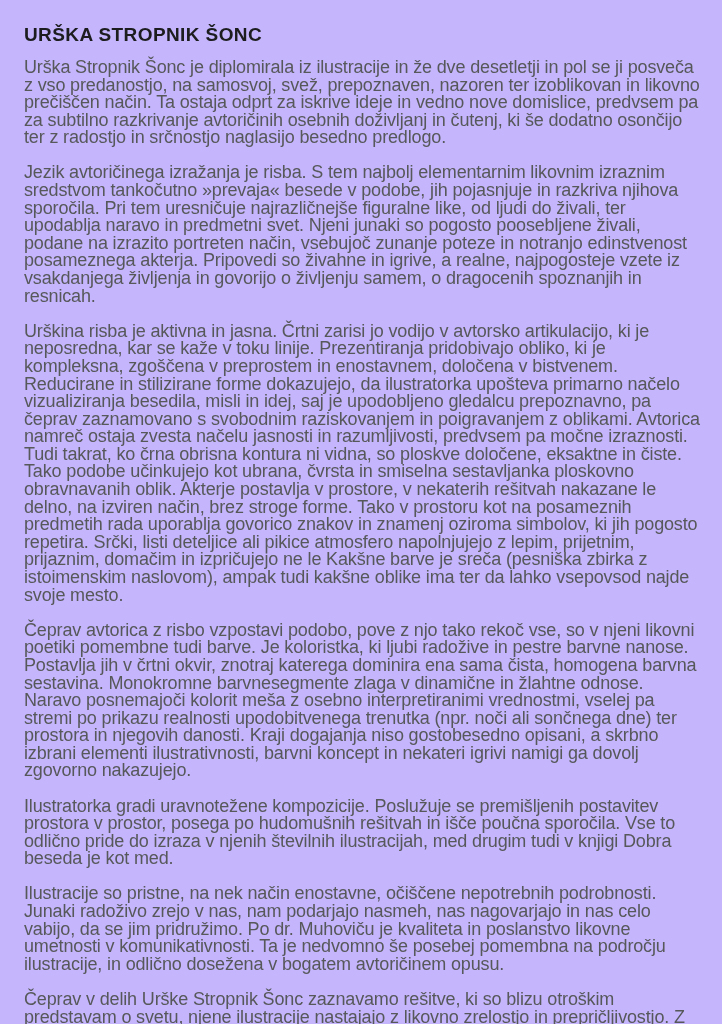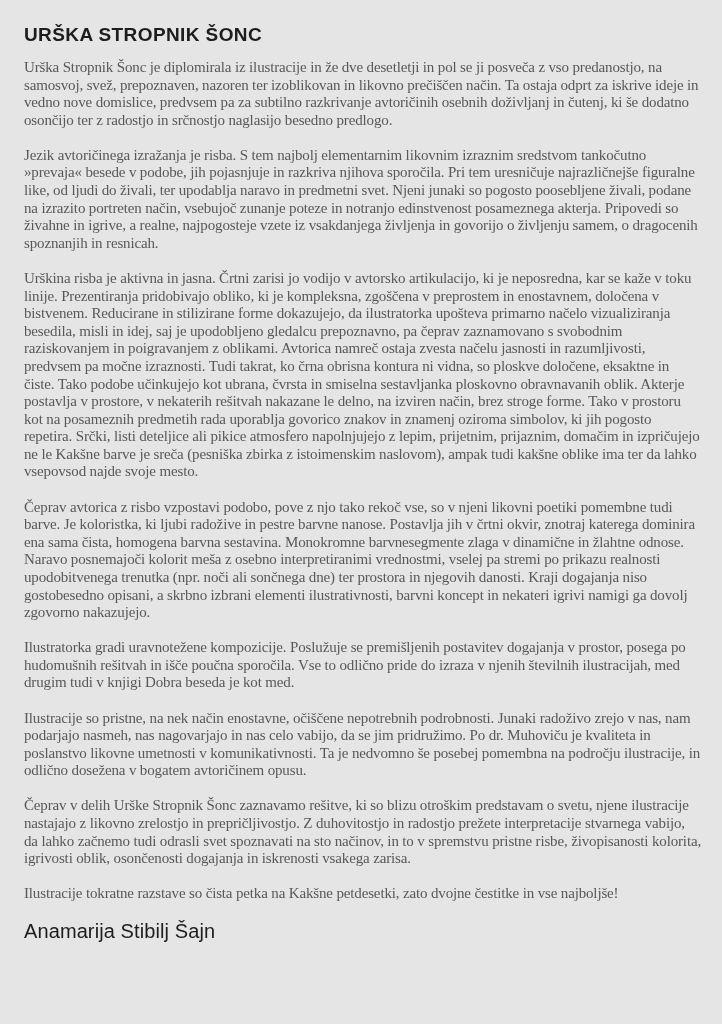--- a/index.html
+++ b/index.html
@@ -4,42 +4,42 @@
 <style>
   html, body {
     margin: 0;
     padding: 0;
     background: #ffffff;
   }
   .page {
     position: relative;
     width: 722px;
     height: 1024px;
-    background: #e5e5e5;
+    background: #c4b5fd;
     box-sizing: border-box;
     padding: 24px 22px 20px 24px;
     overflow: hidden;
     font-family: "Liberation Sans", sans-serif;
   }
   .page-title {
     margin: 0 0 13px 0;
     font-size: 19px;
     font-weight: bold;
     letter-spacing: 0.4px;
     color: #1d1d1f;
     font-family: "Liberation Sans", sans-serif;
   }
   .body-text p {
     margin: 0 0 17.5px 0;
     width: 678px;
-    font-size: 15px;
+    font-size: 18px;
     line-height: 17.6px;
     letter-spacing: -0.15px;
     color: #57585a;
-    font-family: Liberation Serif, serif;
+    font-family: Liberation Sans, sans-serif;
   }
   .signature {
     margin: 0;
     font-size: 20px;
     font-weight: normal;
     letter-spacing: 0.1px;
     color: #1d1d1f;
     font-family: "Liberation Sans", sans-serif;
   }
 </style>
@@ -47,20 +47,20 @@
 <body>
 
 <div class="page">
   <h1 class="page-title">URŠKA STROPNIK ŠONC</h1>
 
   <div class="body-text">
     <p>Urška Stropnik Šonc je diplomirala iz ilustracije in že dve desetletji in pol se ji posveča z vso predanostjo, na samosvoj, svež, prepoznaven, nazoren ter izoblikovan in likovno prečiščen način. Ta ostaja odprt za iskrive ideje in vedno nove domislice, predvsem pa za subtilno razkrivanje avtoričinih osebnih doživljanj in čutenj, ki še dodatno osončijo ter z radostjo in srčnostjo naglasijo besedno predlogo.</p>
     <p>Jezik avtoričinega izražanja je risba. S tem najbolj elementarnim likovnim izraznim sredstvom tankočutno »prevaja« besede v podobe, jih pojasnjuje in razkriva njihova sporočila. Pri tem uresničuje najrazličnejše figuralne like, od ljudi do živali, ter upodablja naravo in predmetni svet. Njeni junaki so pogosto poosebljene živali, podane na izrazito portreten način, vsebujoč zunanje poteze in notranjo edinstvenost posameznega akterja. Pripovedi so živahne in igrive, a realne, najpogosteje vzete iz vsakdanjega življenja in govorijo o življenju samem, o dragocenih spoznanjih in resnicah.</p>
     <p>Urškina risba je aktivna in jasna. Črtni zarisi jo vodijo v avtorsko artikulacijo, ki je neposredna, kar se kaže v toku linije. Prezentiranja pridobivajo obliko, ki je kompleksna, zgoščena v preprostem in enostavnem, določena v bistvenem. Reducirane in stilizirane forme dokazujejo, da ilustratorka upošteva primarno načelo vizualiziranja besedila, misli in idej, saj je upodobljeno gledalcu prepoznavno, pa čeprav zaznamovano s svobodnim raziskovanjem in poigravanjem z oblikami. Avtorica namreč ostaja zvesta načelu jasnosti in razumljivosti, predvsem pa močne izraznosti. Tudi takrat, ko črna obrisna kontura ni vidna, so ploskve določene, eksaktne in čiste. Tako podobe učinkujejo kot ubrana, čvrsta in smiselna sestavljanka ploskovno obravnavanih oblik. Akterje postavlja v prostore, v nekaterih rešitvah nakazane le delno, na izviren način, brez stroge forme. Tako v prostoru kot na posameznih predmetih rada uporablja govorico znakov in znamenj oziroma simbolov, ki jih pogosto repetira. Srčki, listi deteljice ali pikice atmosfero napolnjujejo z lepim, prijetnim, prijaznim, domačim in izpričujejo ne le Kakšne barve je sreča (pesniška zbirka z istoimenskim naslovom), ampak tudi kakšne oblike ima ter da lahko vsepovsod najde svoje mesto.</p>
     <p>Čeprav avtorica z risbo vzpostavi podobo, pove z njo tako rekoč vse, so v njeni likovni poetiki pomembne tudi barve. Je koloristka, ki ljubi radožive in pestre barvne nanose. Postavlja jih v črtni okvir, znotraj katerega dominira ena sama čista, homogena barvna sestavina. Monokromne barvnesegmente zlaga v dinamične in žlahtne odnose. Naravo posnemajoči kolorit meša z osebno interpretiranimi vrednostmi, vselej pa stremi po prikazu realnosti upodobitvenega trenutka (npr. noči ali sončnega dne) ter prostora in njegovih danosti. Kraji dogajanja niso gostobesedno opisani, a skrbno izbrani elementi ilustrativnosti, barvni koncept in nekateri igrivi namigi ga dovolj zgovorno nakazujejo.</p>
-    <p>Ilustratorka gradi uravnotežene kompozicije. Poslužuje se premišljenih postavitev dogajanja v prostor, posega po hudomušnih rešitvah in išče poučna sporočila. Vse to odlično pride do izraza v njenih številnih ilustracijah, med drugim tudi v knjigi Dobra beseda je kot med.</p>
+    <p>Ilustratorka gradi uravnotežene kompozicije. Poslužuje se premišljenih postavitev prostora v prostor, posega po hudomušnih rešitvah in išče poučna sporočila. Vse to odlično pride do izraza v njenih številnih ilustracijah, med drugim tudi v knjigi Dobra beseda je kot med.</p>
     <p>Ilustracije so pristne, na nek način enostavne, očiščene nepotrebnih podrobnosti. Junaki radoživo zrejo v nas, nam podarjajo nasmeh, nas nagovarjajo in nas celo vabijo, da se jim pridružimo. Po dr. Muhoviču je kvaliteta in poslanstvo likovne umetnosti v komunikativnosti. Ta je nedvomno še posebej pomembna na področju ilustracije, in odlično dosežena v bogatem avtoričinem opusu.</p>
     <p>Čeprav v delih Urške Stropnik Šonc zaznavamo rešitve, ki so blizu otroškim predstavam o svetu, njene ilustracije nastajajo z likovno zrelostjo in prepričljivostjo. Z duhovitostjo in radostjo prežete interpretacije stvarnega vabijo, da lahko začnemo tudi odrasli svet spoznavati na sto načinov, in to v spremstvu pristne risbe, živopisanosti kolorita, igrivosti oblik, osončenosti dogajanja in iskrenosti vsakega zarisa.</p>
     <p>Ilustracije tokratne razstave so čista petka na Kakšne petdesetki, zato dvojne čestitke in vse najboljše!</p>
   </div>
 
   <p class="signature">Anamarija Stibilj Šajn</p>
 </div>
 
 </body></html>

